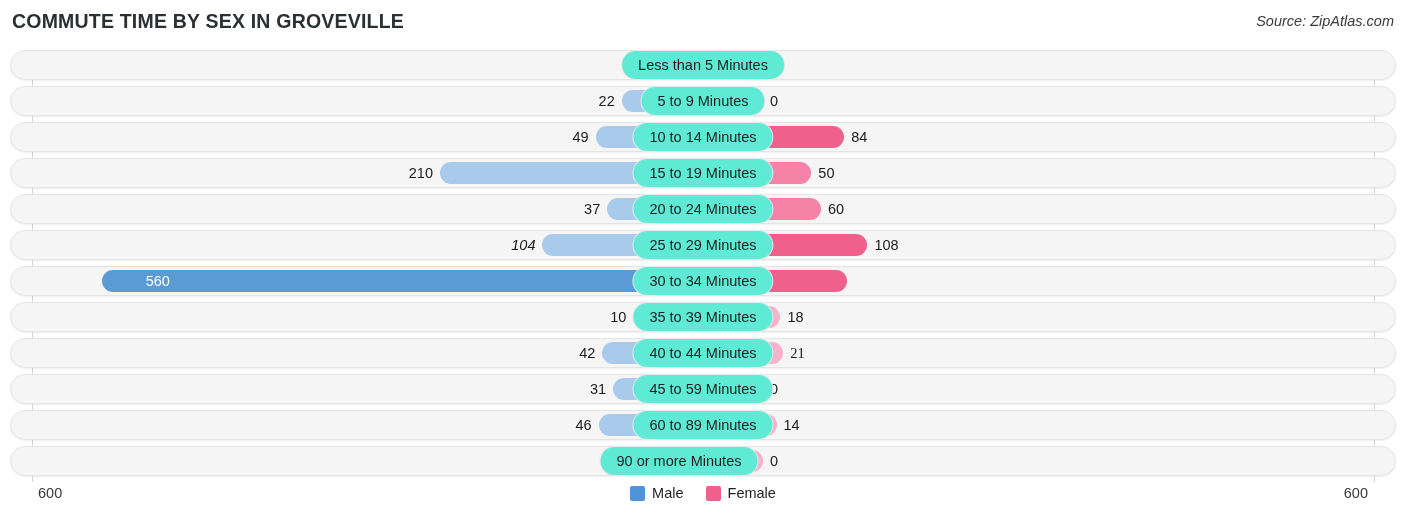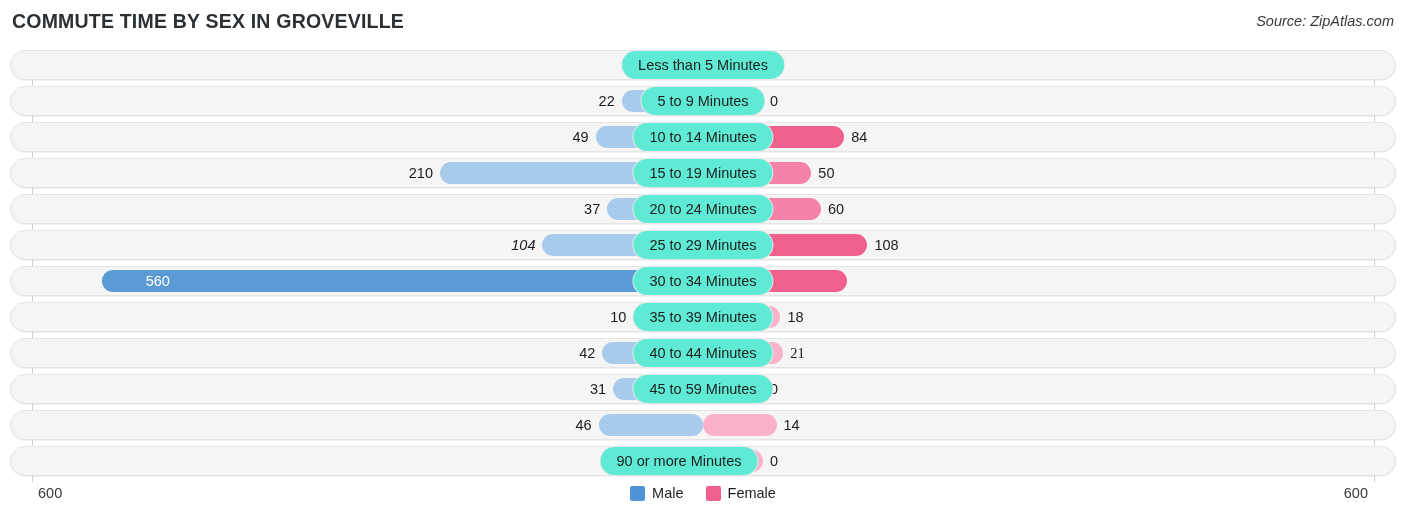--- a/index.html
+++ b/index.html
@@ -286,20 +286,21 @@
         <div class="cat-pill" style="left: 703px;">45 to 59 Minutes</div>
       </div>
       <div class="row">
         <div class="track"></div>
         <div class="bars">
           <div class="bar male" style="width: 104.467px;"></div>
           <div class="bar female" style="width: 73.5333px;"></div>
           <div class="val male" style="right: 814.467px; width: 80px;">46</div>
           <div class="val female" style="left: 783.533px; width: 80px;">14</div>
         </div>
+        <div class="cat-pill" style="left: 703px;">60 to 89 Minutes</div>
       </div>
       <div class="row">
         <div class="track"></div>
         <div class="bars">
           <div class="bar male" style="width: 60px;"></div>
           <div class="bar female" style="width: 60px;"></div>
           <div class="val male" style="right: 770px; width: 80px;">0</div>
           <div class="val female" style="left: 770px; width: 80px;">0</div>
         </div>
         <div class="cat-pill" style="left: 679px;">90 or more Minutes</div>

